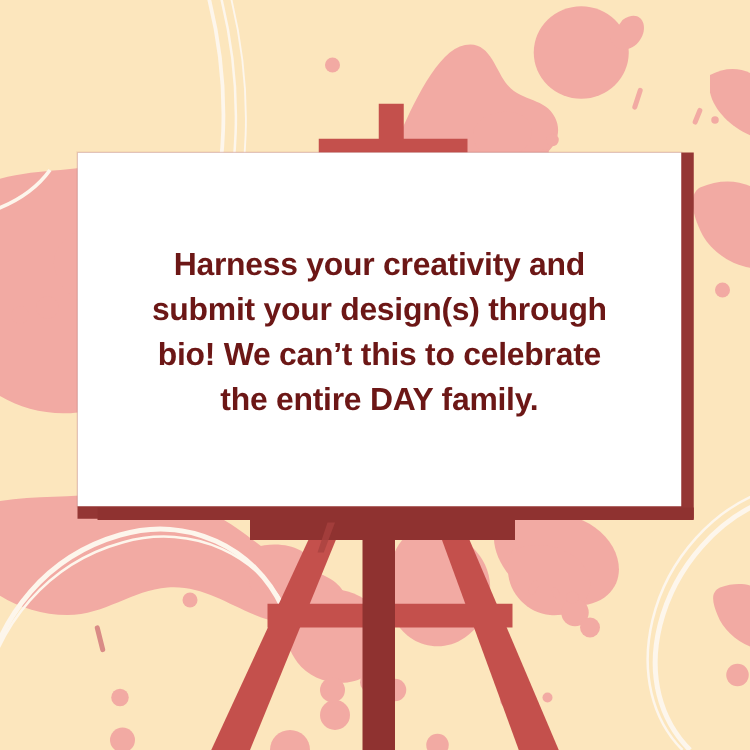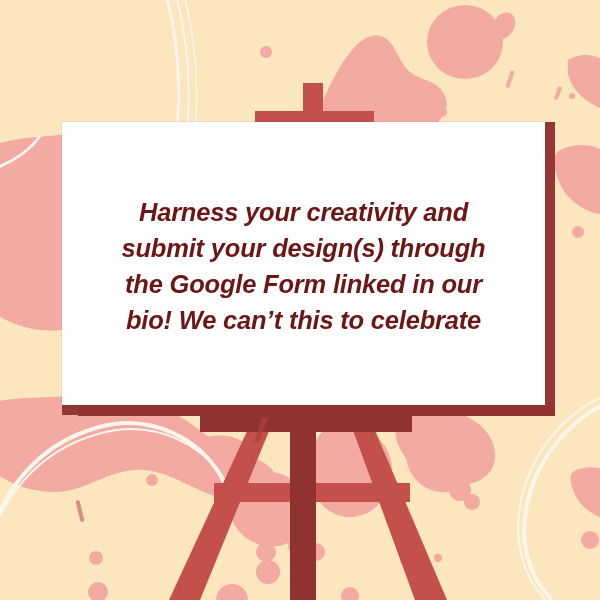--- a/index.html
+++ b/index.html
@@ -49,21 +49,20 @@
     background: #943634;
   }
   .board-face {
     position: absolute;
     left: 0;
     top: 0;
     width: 483px;
     height: 283px;
     background: #ffffff;
     box-shadow: 0 0 0 1px rgba(148,54,52,0.08);
-    font-style: italic;
   }
   .board-text {
     position: absolute;
     left: 0;
     top: 0;
     width: 483px;
     height: 283px;
     display: flex;
     flex-direction: column;
     align-items: center;
@@ -208,20 +207,20 @@
       <polygon points="262,418 268,418 259,442 254,442" fill="#a8423f" opacity="0.75"></polygon>
     </svg>
   </div>
 
   <div class="board-wrap">
     <div class="board-frame"></div>
     <div class="board-face">
       <div class="board-text">
         <div class="line">Harness your creativity and</div>
         <div class="line">submit your design(s) through</div>
-        <div class="line">the Google Form linked in our</div>
         <div class="line">bio! We can’t this to celebrate</div>
+        <div class="line">the entire DAY family.</div>
       </div>
     </div>
     <div class="ledge"></div>
   </div>
 
 </div>
 
 </body></html>

